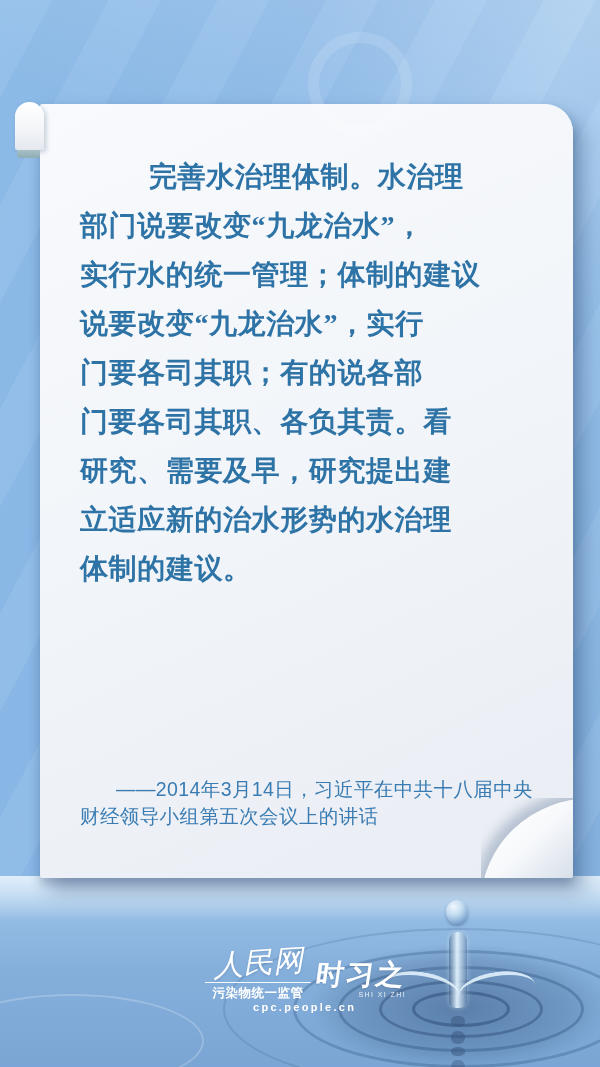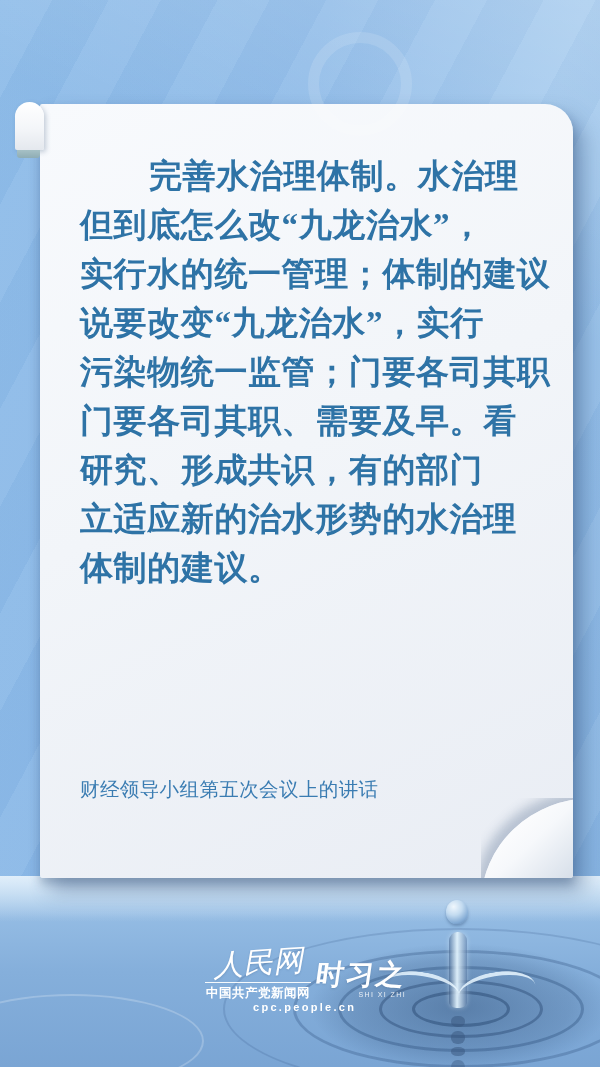--- a/index.html
+++ b/index.html
@@ -83,21 +83,21 @@
     border-top-left-radius:100% 100%;
     background:linear-gradient(to top left,#c4cedb 0%,#dde4ed 28%,#f6f8fb 56%,#ffffff 82%);
     box-shadow:-7px -7px 11px rgba(66,92,128,.30);
   }
   
   .quote{
     position:absolute;left:40px;top:48px;width:455px;
     font-family:"Liberation Serif","DejaVu Serif",serif;
     color:#2e73a6;font-weight:600;
   }
-  .quote-line{height:49px;line-height:49px;font-size:33px;letter-spacing:0.6px;white-space:nowrap;}
+  .quote-line{height:49px;line-height:49px;font-size:28px;letter-spacing:0.6px;white-space:nowrap;}
   .quote-line.first{text-indent:69px;}
   .attribution{
     position:absolute;left:40px;top:672px;width:470px;
     color:#3a7cb2;font-size:19.5px;line-height:27px;letter-spacing:0.4px;
   }
   .attribution .a1{text-indent:36px;white-space:nowrap;}
   .attribution .a2{white-space:nowrap;}
   
   .footer{position:absolute;left:0;top:940px;width:600px;height:100px;color:#fff;z-index:4;}
   .rmw{position:absolute;left:205px;top:6px;width:106px;text-align:center;}
@@ -138,46 +138,47 @@
     <div class="arm right"></div>
     <div class="refl f1"></div>
     <div class="refl f2"></div>
     <div class="refl f3"></div>
     <div class="refl f4"></div>
   </div>
 
   <div class="paper">
     <div class="quote">
       <div class="quote-line first">完善水治理体制。水治理</div>
-      <div class="quote-line">但到底怎么改“九龙治水”，</div>
+      <div class="quote-line">部门说要改变“九龙治水”，</div>
       <div class="quote-line">实行水的统一管理；体制的建议</div>
       <div class="quote-line">说要改变“九龙治水”，实行</div>
-      <div class="quote-line">污染物统一监管；门要各司其职</div>
-      <div class="quote-line">门要各司其职、需要及早。看</div>
-      <div class="quote-line">研究、形成共识，有的部门</div>
+      <div class="quote-line">门要各司其职；有的说各部</div>
+      <div class="quote-line">门要各司其职、各负其责。看</div>
+      <div class="quote-line">研究、需要及早，研究提出建</div>
       <div class="quote-line">立适应新的治水形势的水治理</div>
       <div class="quote-line">体制的建议。</div>
     </div>
     <div class="attribution">
+      <div class="a1">——2014年3月14日，习近平在中共十八届中央</div>
       <div class="a2">财经领导小组第五次会议上的讲话</div>
     </div>
     <div class="corner">
       <div class="flap"></div>
     </div>
   </div>
 
   <div class="curl-left"></div>
 
   <div class="wm-ring"></div>
 
   <div class="footer">
     <div class="rmw">
       <div class="script">人民网</div>
       <div class="rule"></div>
-      <div class="sub">中国共产党新闻网</div>
+      <div class="sub">污染物统一监管</div>
       <div class="url">cpc.people.cn</div>
     </div>
     <div class="sxz">
       <div class="name">时习之</div>
       <div class="pinyin">SHI XI ZHI</div>
     </div>
   </div>
 
 </div>
 

